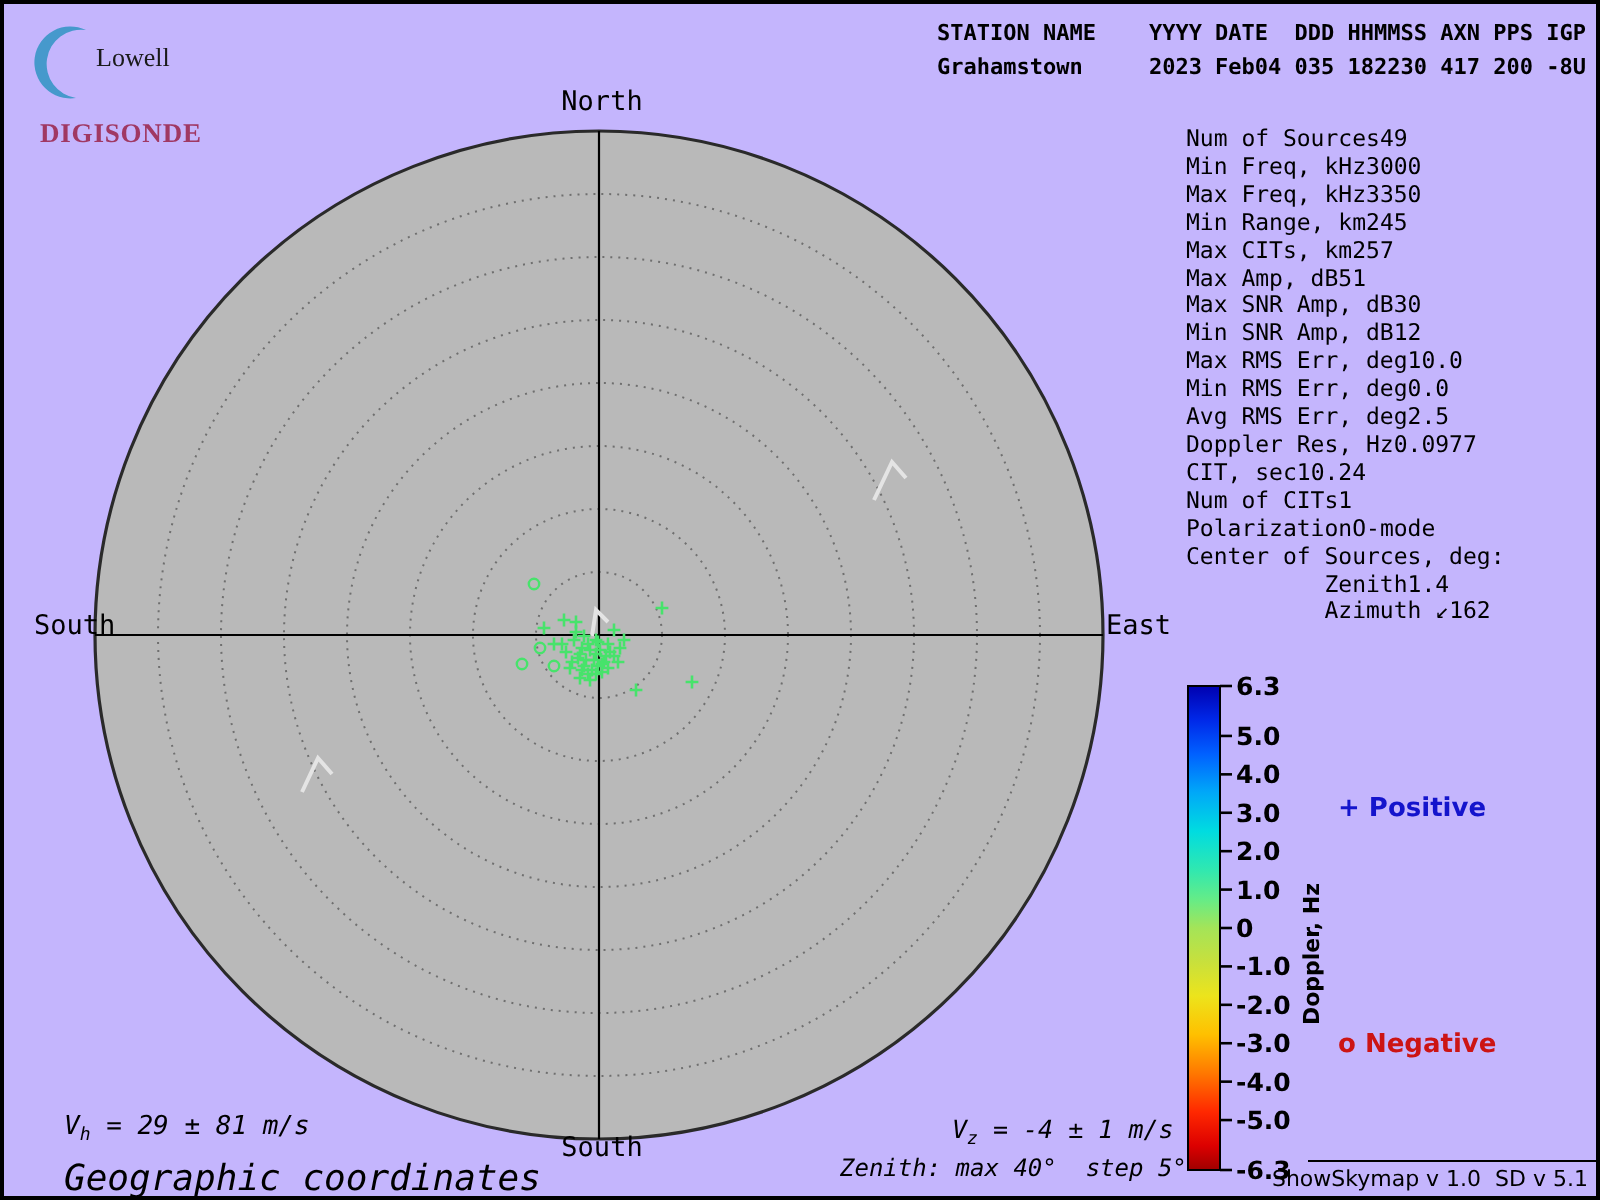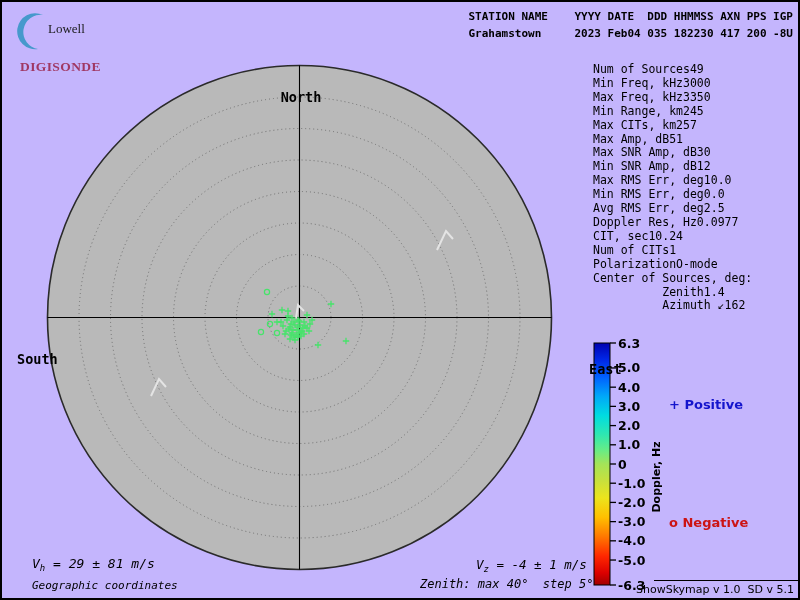--- a/index.html
+++ b/index.html
@@ -8,41 +8,41 @@
   .abs{position:absolute;}
   #plot-svg{position:absolute;left:0;top:0;width:800px;height:600px;}
   
   .logo-lowell{left:46px;top:19px;font-family:"Liberation Serif",serif;font-size:13px;color:#1a1a1a;}
   .logo-digisonde{left:18px;top:31px;font-family:"Liberation Serif",serif;font-weight:bold;
                   font-size:13.5px;letter-spacing:.4px;color:#a03863;margin-top:26px;}
   
   .hdr{right:5px;white-space:pre;font-weight:bold;font-size:11px;line-height:15px;}
   .hdr1{top:7px;} .hdr2{top:24px;}
   
-  .compass{font-weight:bold;font-size:13.5px;white-space:pre;margin-top:46px;}
+  .compass{font-weight:normal;font-size:13.5px;white-space:pre;}
   .north{left:299px;top:41px;transform:translateX(-50%);}
   .south{left:299px;top:564px;transform:translateX(-50%);}
   .west{left:15px;top:303px;}
-  .east{left:551px;top:313px;padding-left:36px;}
+  .east{left:551px;top:303px;}
   
   .stats{left:591px;top:61px;width:200px;font-size:11.5px;line-height:13.9px;}
   .srow{display:flex;}
   .slabel{white-space:pre;}
   .sval{white-space:pre;}
   
   .cbtick{font-family:"DejaVu Sans",sans-serif;font-weight:bold;font-size:12.5px;fill:#000;}
   .doppler-label{left:654px;top:475px;transform:translate(-50%,-50%) rotate(-90deg);
                  font-family:"DejaVu Sans",sans-serif;font-weight:bold;font-size:11px;white-space:pre;}
   .legend{font-family:"DejaVu Sans",sans-serif;font-weight:bold;font-size:13px;white-space:pre;}
   .leg-pos{left:667px;top:395px;}
   .leg-neg{left:667px;top:513px;}
   
   .ital{font-style:italic;white-space:pre;}
   .vh{left:30px;top:554px;font-size:13px;}
-  .coords{left:30px;top:577px;font-size:11px;}
+  .coords{left:30px;top:577px;font-size:18px;}
   .vz{left:474px;top:555px;font-size:12.5px;}
   .zen{left:418px;top:575px;font-size:12px;}
   .sub{font-size:9px;vertical-align:-3px;font-style:italic;}
   .credit-line{left:652px;top:578px;width:146px;border-top:1px solid #000;height:0;}
   .credit{right:4px;top:581px;font-family:"DejaVu Sans",sans-serif;font-size:11px;white-space:pre;}
 </style>
 </head>
 <body>
 
 <div class="page">

